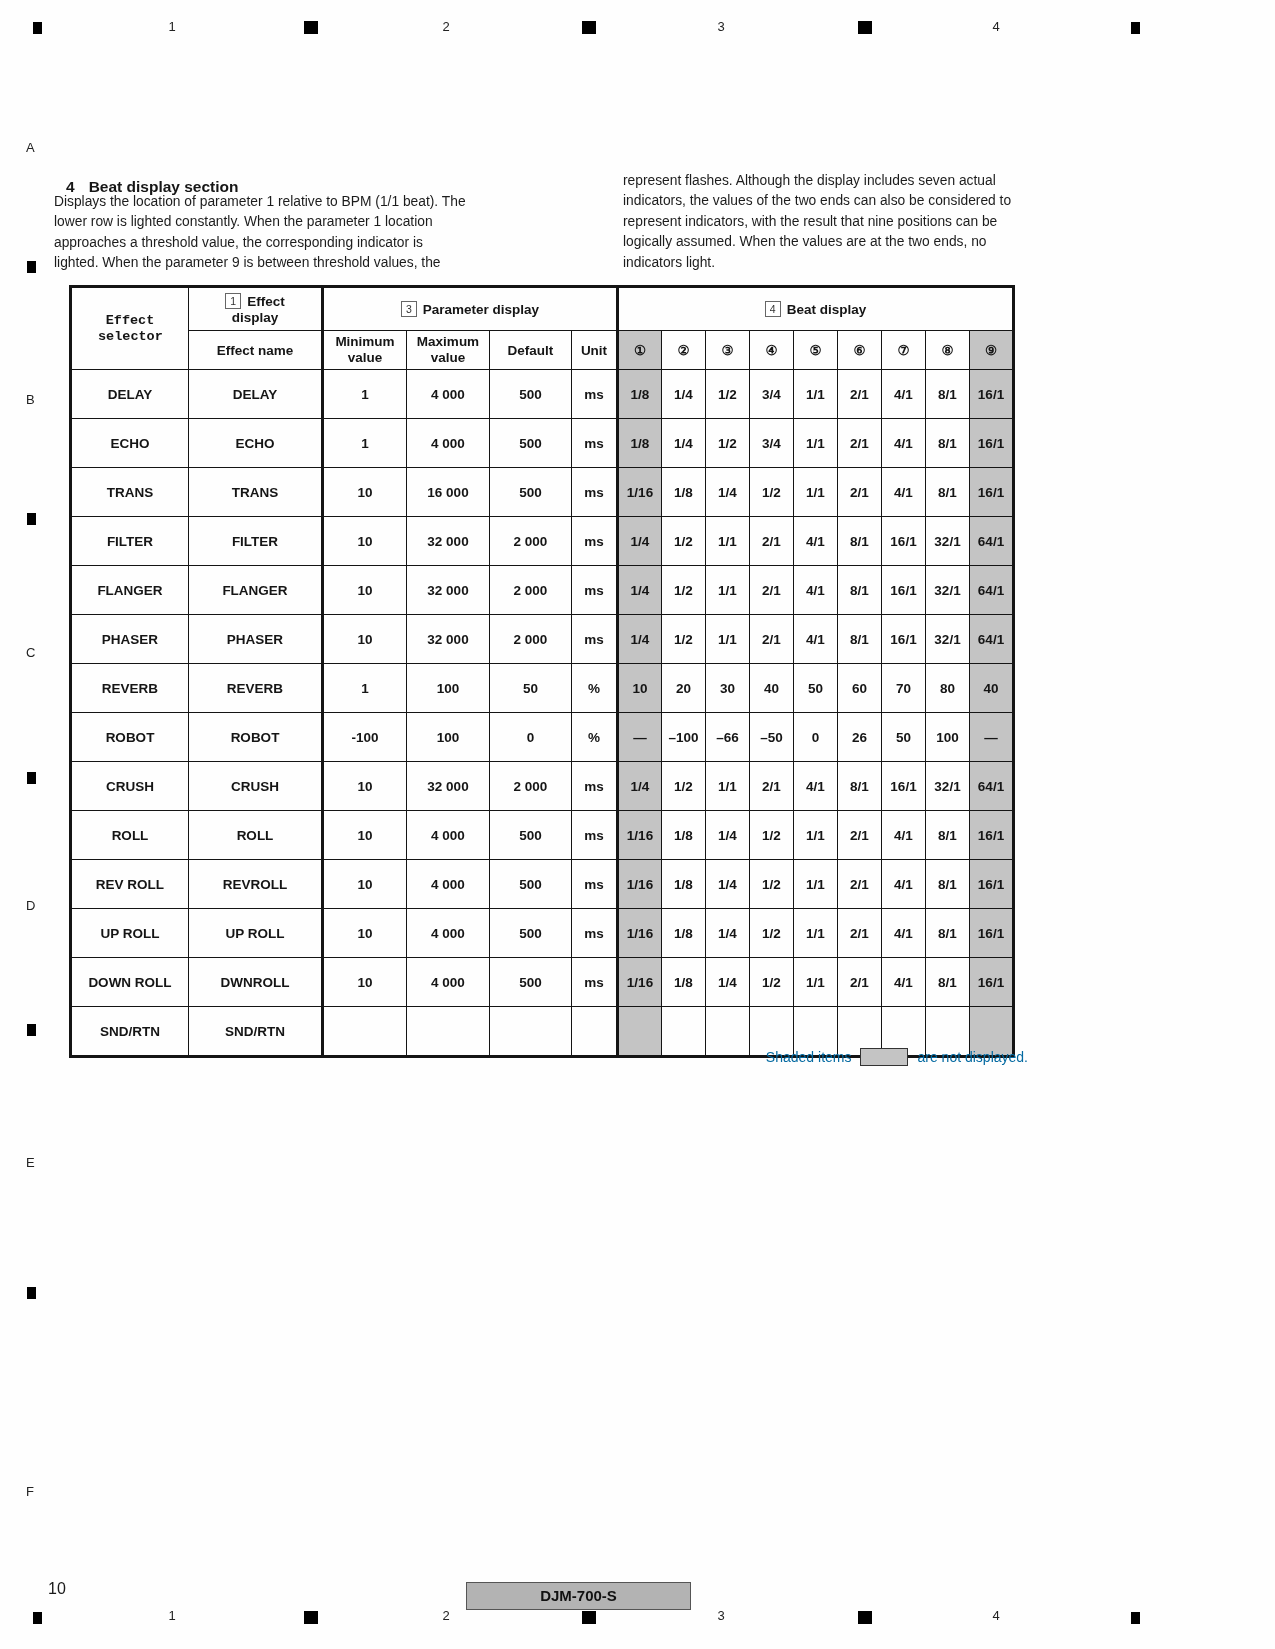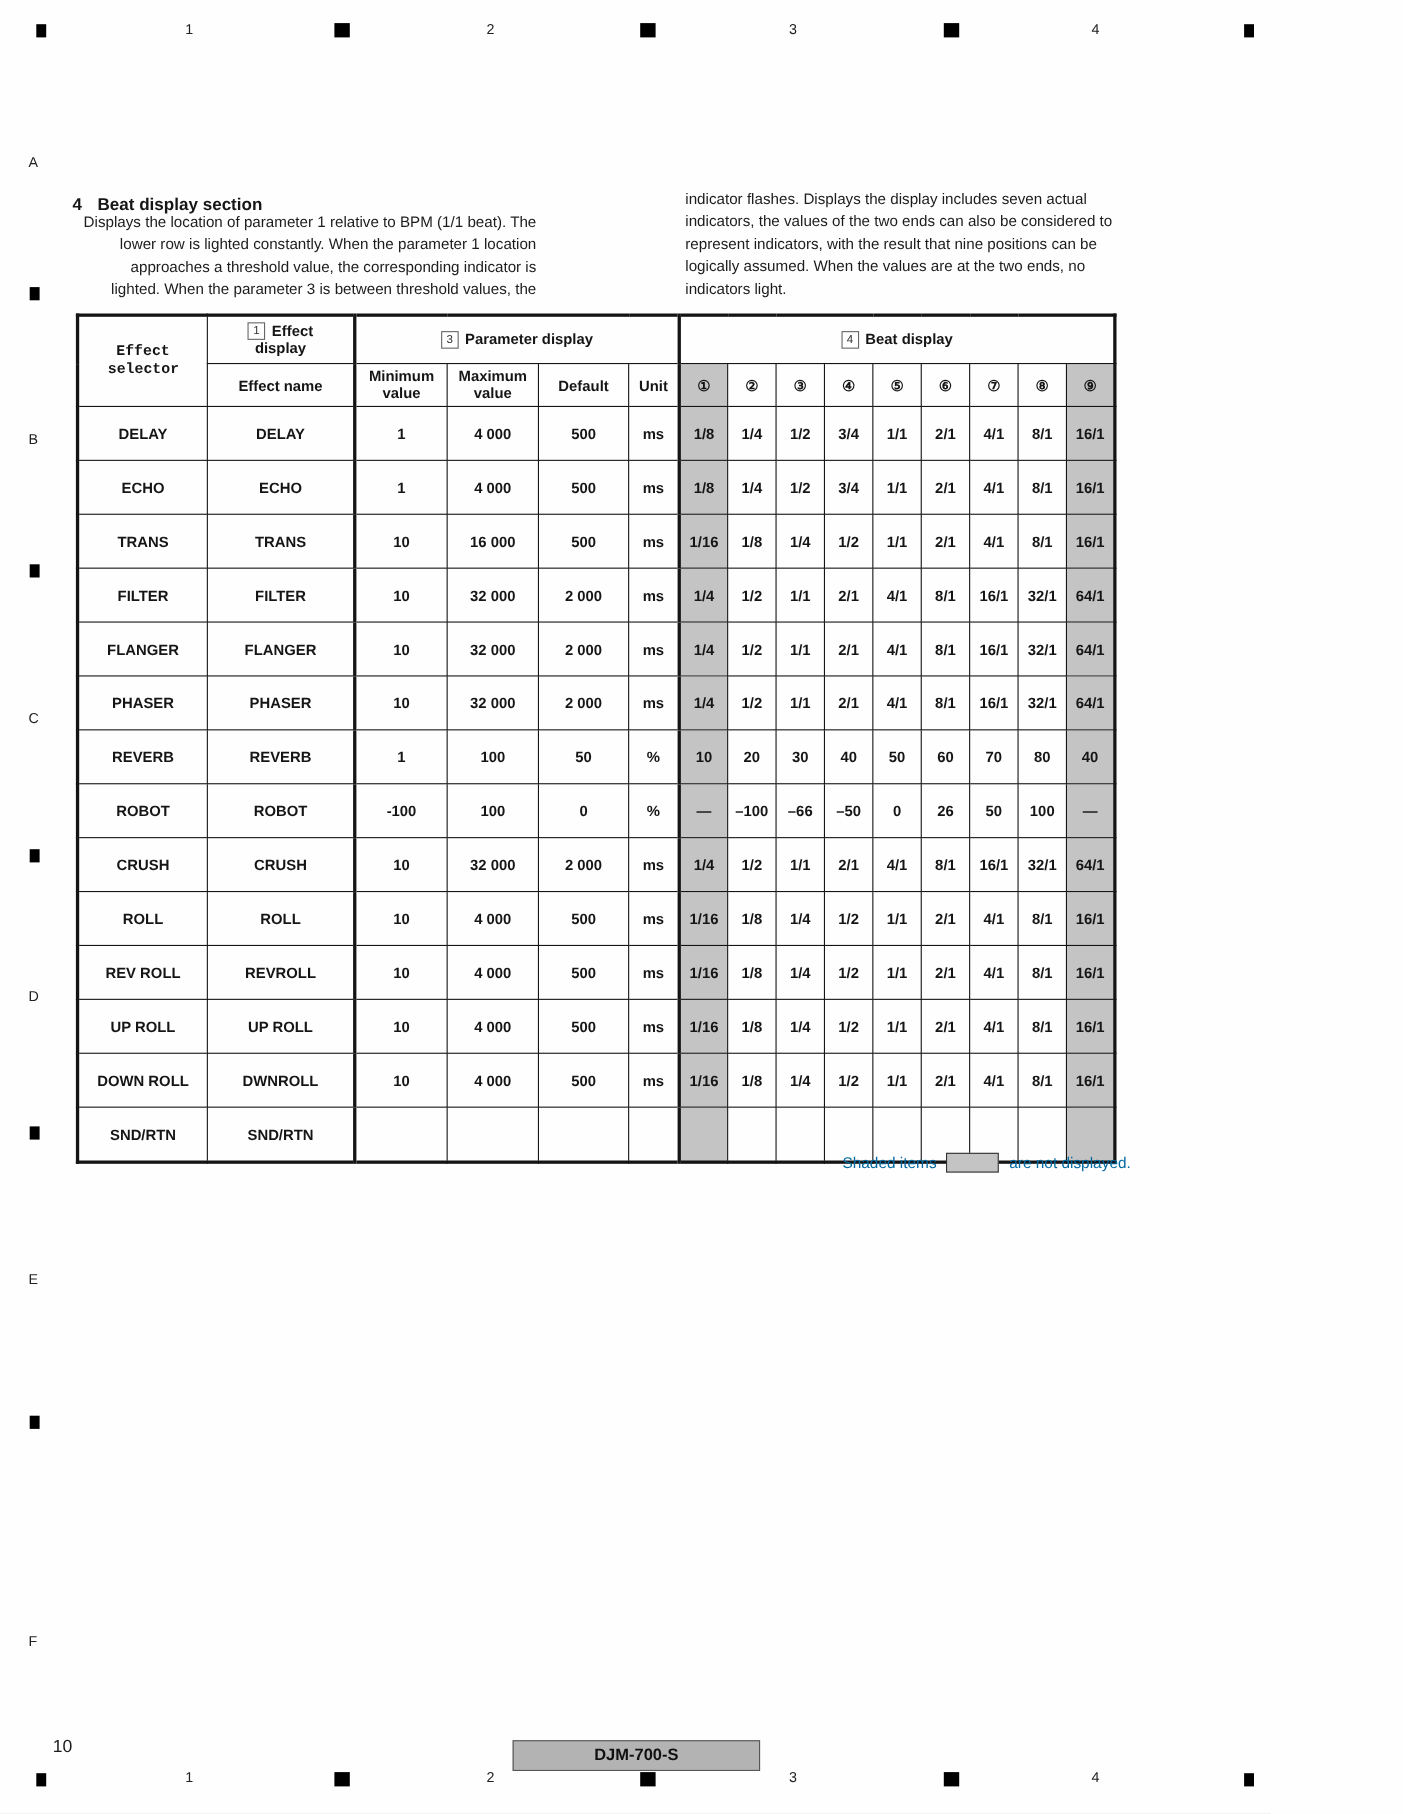--- a/index.html
+++ b/index.html
@@ -11,21 +11,21 @@
   
   .mark { position:absolute; background:#000; }
   .rnum { position:absolute; transform:translateX(-50%); font-size:13px; color:#222; font-weight:400; }
   .mletter { position:absolute; font-size:13px; color:#222; }
 
   
   .heading { position:absolute; left:66px; top:178px; font-size:15.5px; font-weight:bold; white-space:nowrap; }
   .heading .hnum { margin-right:14px; }
   .col { position:absolute; font-size:13.8px; line-height:20.4px; color:#1c1c1c; }
   .col div { white-space:nowrap; }
-  .col-left  { left:76px;  top:192px;text-align:right; }
+  .col-left  { left:54px;  top:192px; }
   .col-right { left:623px; top:171px; }
 
   
   table.fx {
     position:absolute; left:69px; top:285px;
     border-collapse:collapse; table-layout:fixed;
     border:3px solid #141414;
   }
   table.fx th, table.fx td {
     border:1.5px solid #141414; padding:0;
@@ -95,24 +95,24 @@
     <div class="mark" style="left:27px; top:1287px; width:9px; height:12px;"></div>
   </div>
 
   <div class="heading">
     <span class="hnum">4</span><span>Beat display section</span>
   </div>
   <div class="col col-left">
     <div>Displays the location of parameter 1 relative to BPM (1/1 beat). The</div>
     <div>lower row is lighted constantly. When the parameter 1 location</div>
     <div>approaches a threshold value, the corresponding indicator is</div>
-    <div>lighted. When the parameter 3 is between threshold values, the</div>
+    <div>lighted. When the parameter 9 is between threshold values, the</div>
   </div>
   <div class="col col-right">
-    <div>indicator flashes. Displays the display includes seven actual</div>
+    <div>represent flashes. Although the display includes seven actual</div>
     <div>indicators, the values of the two ends can also be considered to</div>
     <div>represent indicators, with the result that nine positions can be</div>
     <div>logically assumed. When the values are at the two ends, no</div>
     <div>indicators light.</div>
   </div>
 
   <table class="fx">
     <colgroup>
       <col style="width:118px">
         <col style="width:134px">

